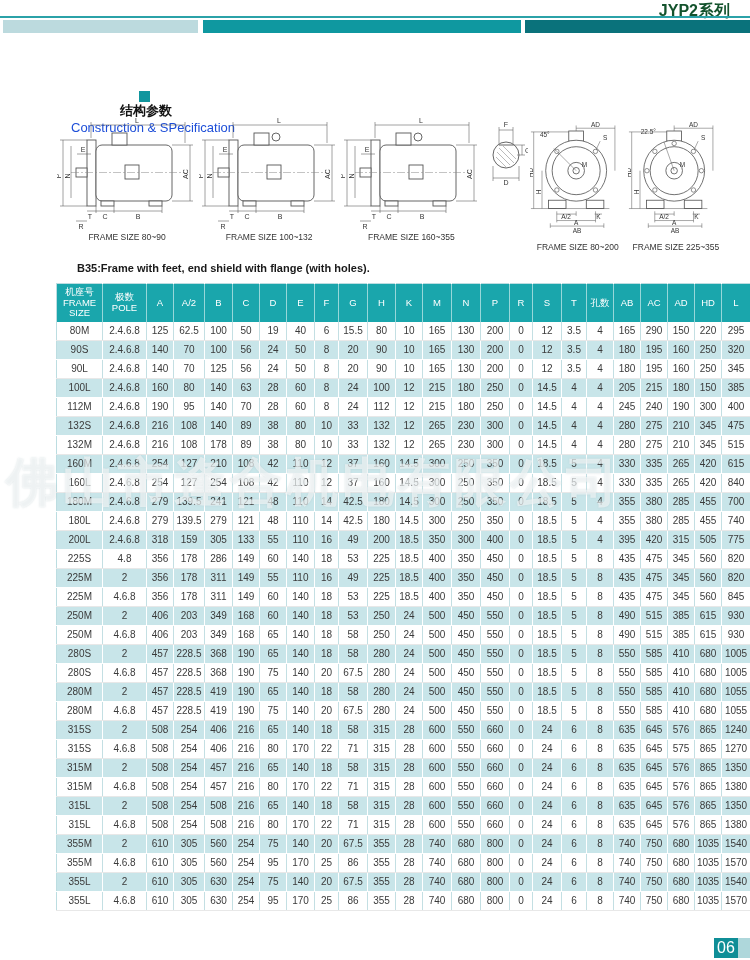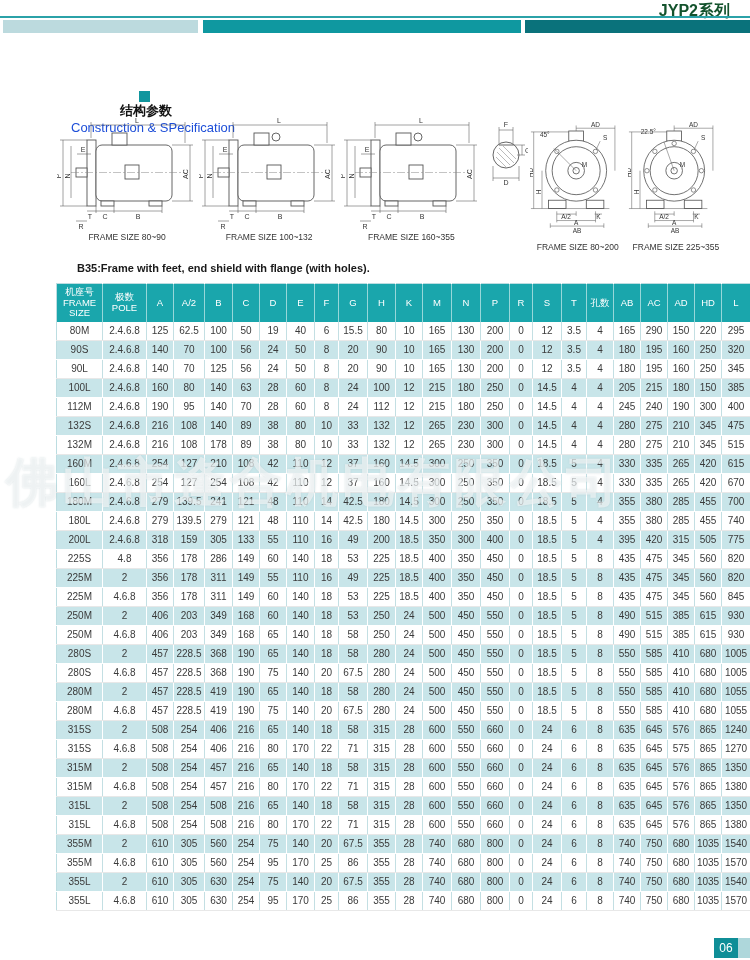--- a/index.html
+++ b/index.html
@@ -33,21 +33,21 @@
   table{border-collapse:collapse;table-layout:fixed;width:694px;font-size:10px;color:#3a3a3a;border:1px solid #bcdde1;}
   th{background:#1aa6ac;color:#ffffff;font-weight:normal;font-size:9.5px;line-height:1.12;padding:3px 0;border-right:1px solid rgba(255,255,255,.55);text-align:center;vertical-align:middle;}
   td{text-align:center;height:18px;border-right:1px solid #c3dfe3;border-bottom:1px solid #e8e8e8;padding:0 1px;white-space:nowrap;overflow:hidden;}
   tbody tr:nth-child(even){background:#c8e5e9;}
   tbody tr:nth-child(even) td{border-right:1px solid rgba(255,255,255,.8);border-bottom:1px solid #ffffff;}
   
   .watermark{position:absolute;top:448px;left:0;width:628px;text-align:center;font-size:52px;font-weight:bold;
     color:rgba(255,255,255,0.55);text-shadow:0 0 2px rgba(170,190,195,0.45);letter-spacing:4px;white-space:nowrap;pointer-events:none;z-index:5;}
   
   .badge{position:absolute;bottom:2px;right:0;display:flex;}
-  .badge .num{width:24px;height:20px;background:#0f8e97;color:#fff;font-size:12px;display:flex;align-items:center;justify-content:center;}
+  .badge .num{width:24px;height:20px;background:#0f8e97;color:#fff;font-size:16px;display:flex;align-items:center;justify-content:center;}
   .badge .strip{width:12px;height:20px;background:#aed7db;}
 </style>
 </head>
 <body>
 
 <div class="brand">JYP2系列</div>
 <div class="top-rule"></div>
 <div class="bar bar-light"></div>
 <div class="bar bar-mid"></div>
 <div class="bar bar-dark"></div>
@@ -667,21 +667,21 @@
           <td>250</td>
           <td>350</td>
           <td>0</td>
           <td>18.5</td>
           <td>5</td>
           <td>4</td>
           <td>330</td>
           <td>335</td>
           <td>265</td>
           <td>420</td>
-          <td>670</td>
+          <td>840</td>
         </tr>
         <tr>
           <td>180M</td>
           <td>2.4.6.8</td>
           <td>279</td>
           <td>139.5</td>
           <td>241</td>
           <td>121</td>
           <td>48</td>
           <td>110</td>

